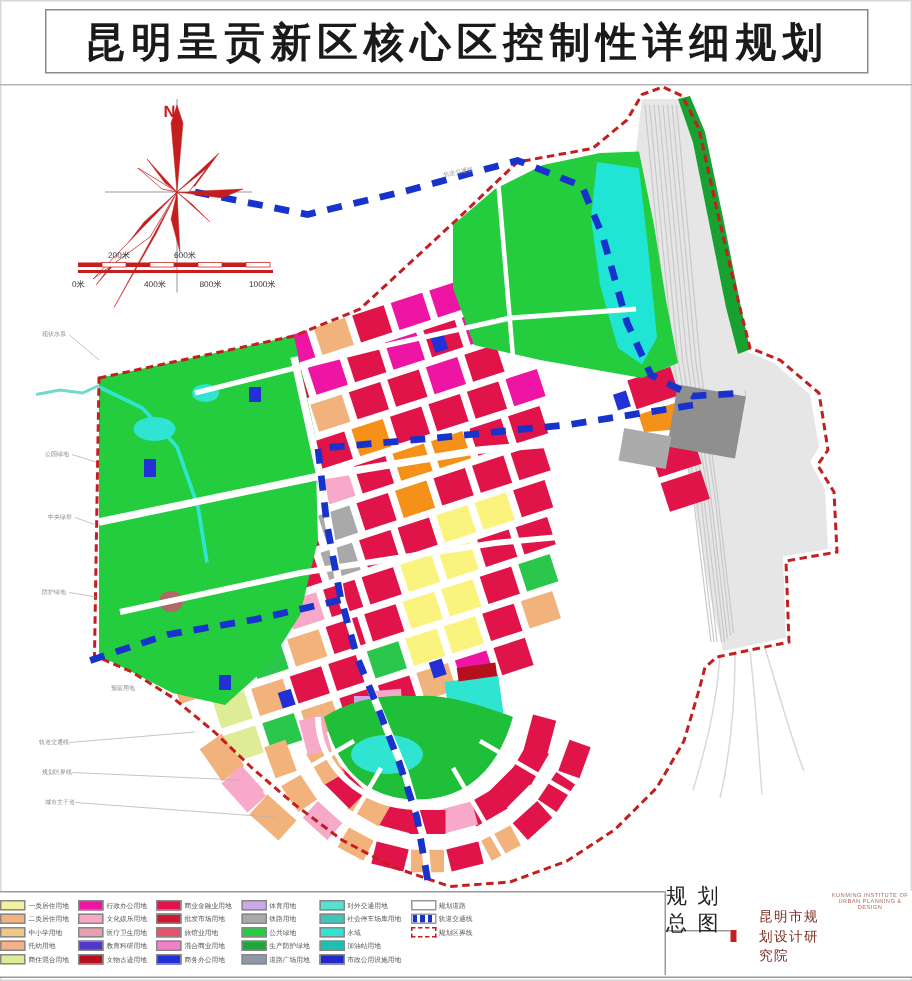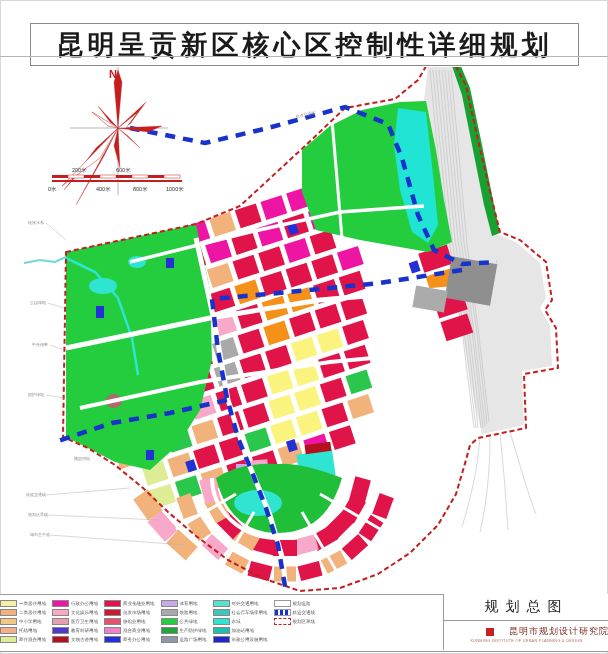--- a/index.html
+++ b/index.html
@@ -1,21 +1,21 @@
 <!DOCTYPE html>
 <html><head>
 <meta charset="utf-8">
 <style>
   html,body{margin:0;padding:0;background:#fff;}
   body{width:608px;height:654px;position:relative;overflow:hidden;
        font-family:"Liberation Sans",sans-serif;}
   .page-frame{position:absolute;inset:0;border:1px solid #d8d8d8;pointer-events:none;}
 
   
-  .title-bar{position:absolute;left:30px;top:23px;width:547px;height:41px;
+  .title-bar{position:absolute;left:30px;top:6px;width:547px;height:41px;
     border:1px solid #8a8a8a;box-shadow:0 0 0 1px #fff,0 3px 0 -2px #999;
     display:flex;align-items:center;justify-content:center;background:#fff;z-index:5;}
   .title-bar h1{margin:0;font-family:"Liberation Serif",serif;font-weight:bold;
     font-size:27px;letter-spacing:4px;color:#1a1a1a;}
   .title-rule{position:absolute;left:0;top:56px;width:608px;border-top:1px solid #b5b5b5;z-index:5;}
 
   
   #map-svg{position:absolute;left:0;top:0;width:608px;height:654px;}
 
   
@@ -27,21 +27,21 @@
   .legend-col{display:flex;flex-direction:column;gap:2px;}
   .legend-item{display:flex;align-items:center;gap:2px;height:7px;}
   .legend-swatch{width:15px;height:5px;border:0.5px solid #888;flex:0 0 auto;background:#fff;}
   .sw-road{background:#fff;border:0.5px solid #999;}
   .sw-metro{background:repeating-linear-gradient(90deg,#1733cc 0 3px,#fff 3px 5px);border:0.5px solid #99a;}
   .sw-boundary{background:#fff;border:1px dashed #c41e1e;}
   .legend-label{font-size:4.5px;color:#555;white-space:nowrap;letter-spacing:0;}
 
   
   .title-block{position:absolute;left:443px;top:594px;width:165px;height:56px;
-    border-left:1px solid #9a9a9a;background:#fff;z-index:7;display:flex;flex-direction:column;}
+    border-left:1px solid #9a9a9a;background:#fff;z-index:7;display:flex;flex-direction:row;}
   .drawing-title{height:26px;display:flex;align-items:center;justify-content:center;
     font-family:"Liberation Serif",serif;font-size:14px;letter-spacing:7px;color:#222;
     border-bottom:1px solid #9a9a9a;}
   .org-row{display:flex;align-items:center;justify-content:flex-end;gap:15px;margin-top:4px;}
   .org-logo{width:8px;height:8px;background:#c42222;display:inline-block;}
   .org-name{font-family:"Liberation Serif",serif;font-size:9px;color:#7a2a20;letter-spacing:1px;}
   .org-en{text-align:center;font-size:3.8px;color:#b07060;margin-top:1px;letter-spacing:0.3px;}
 </style>
 </head>
 <body>

